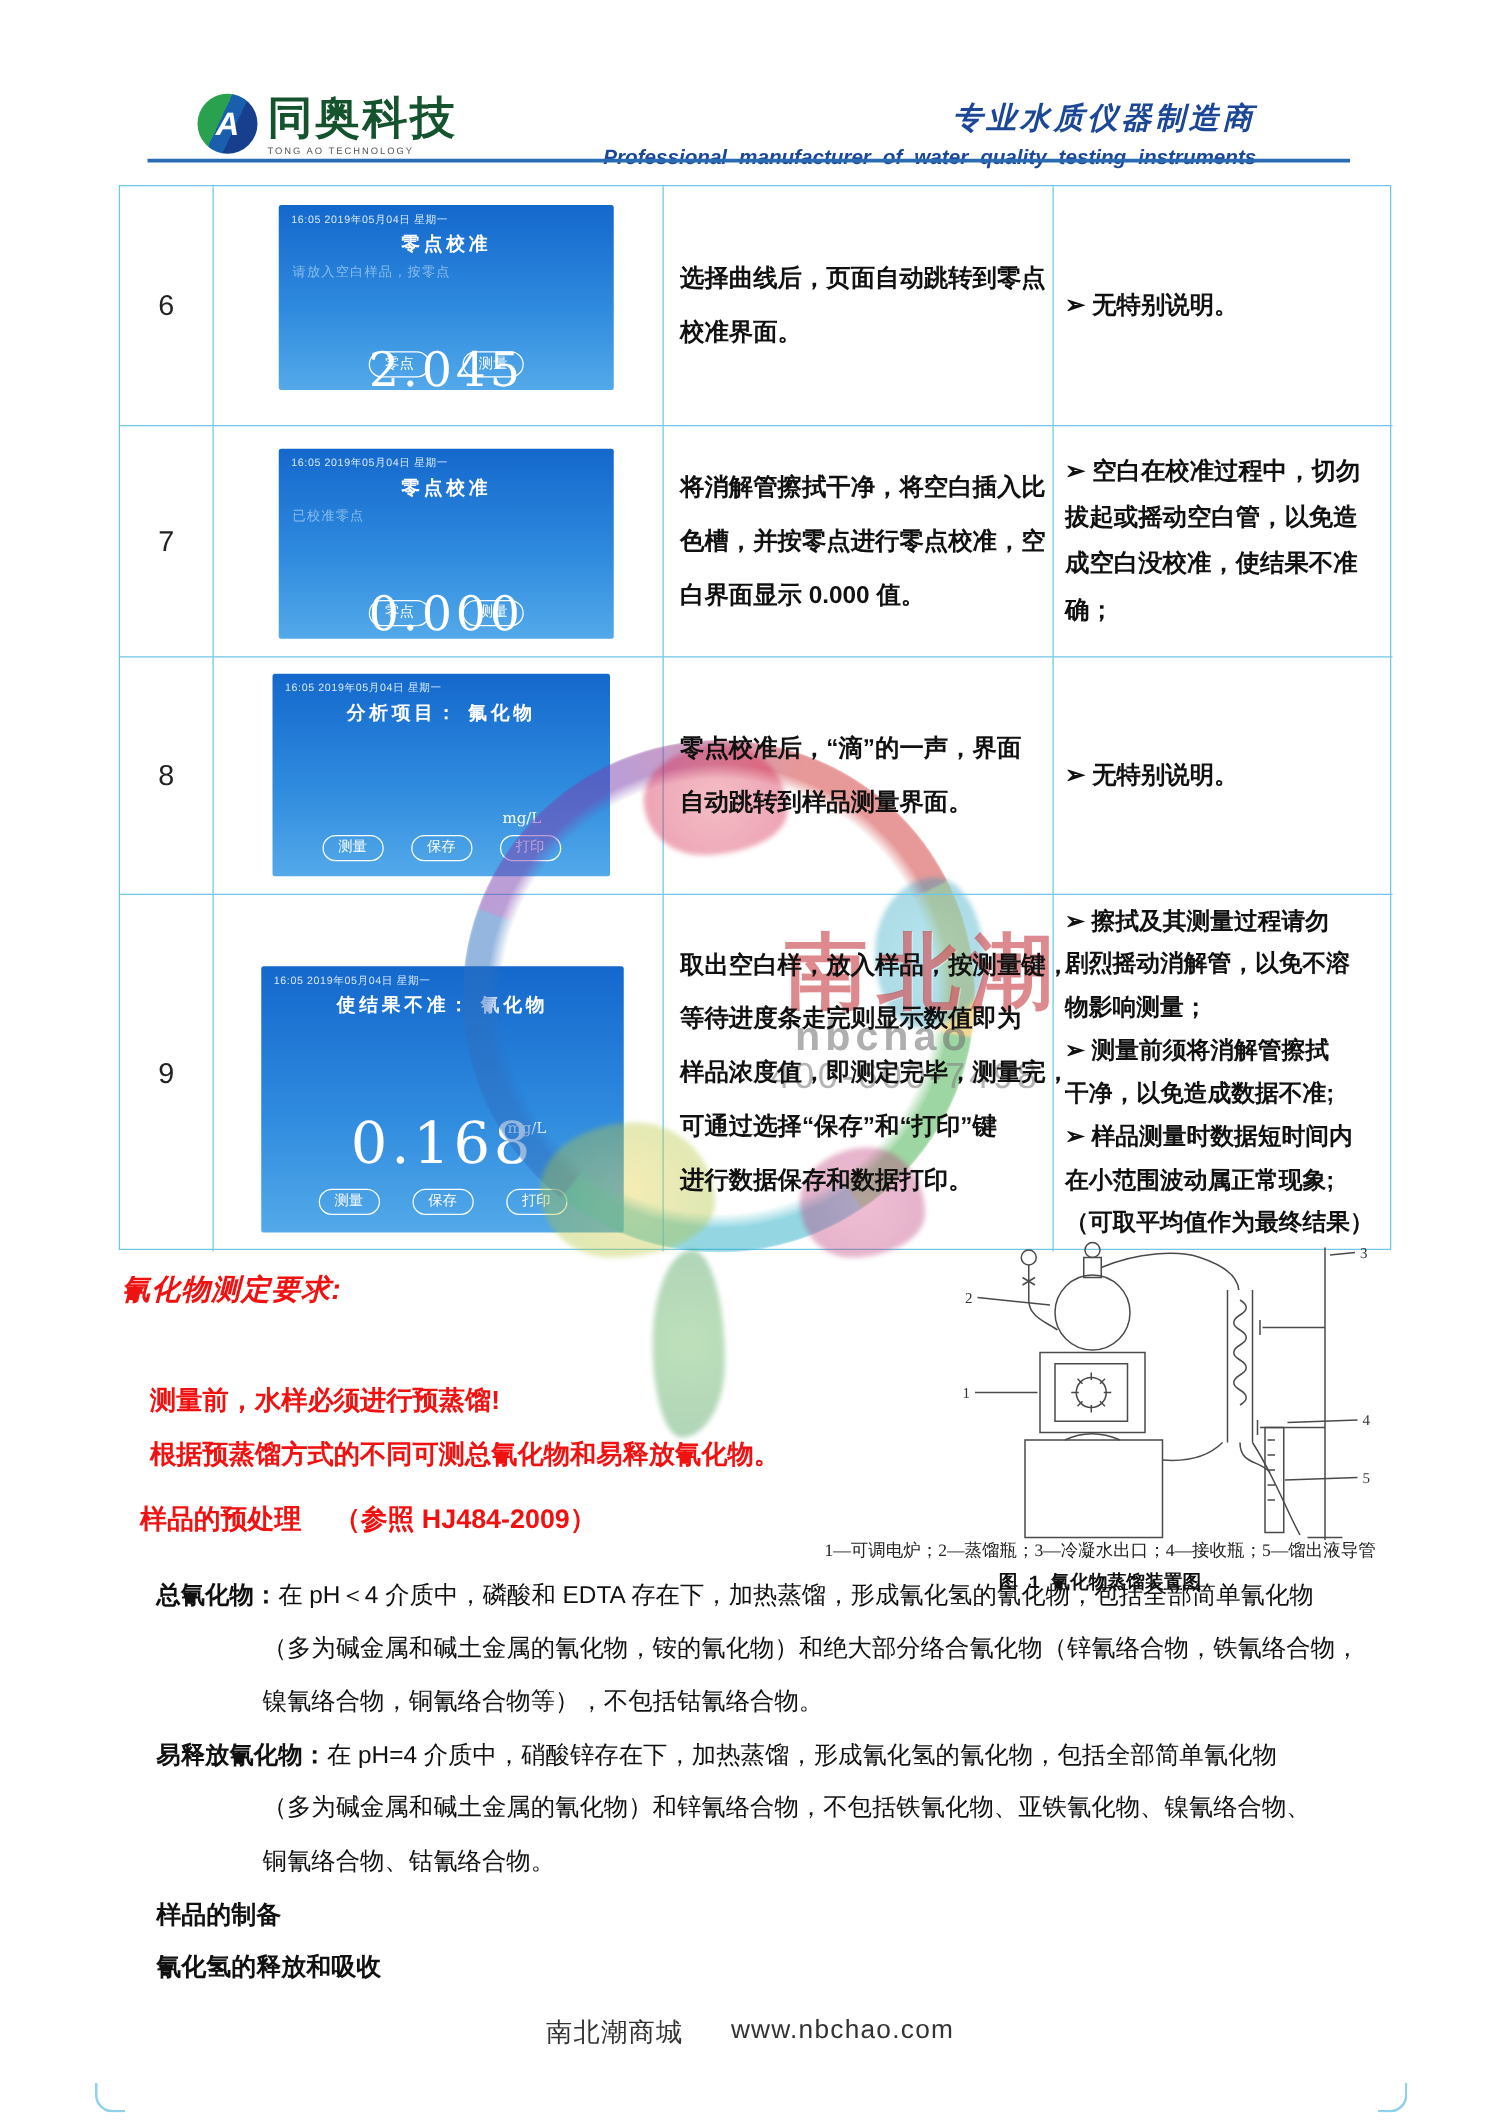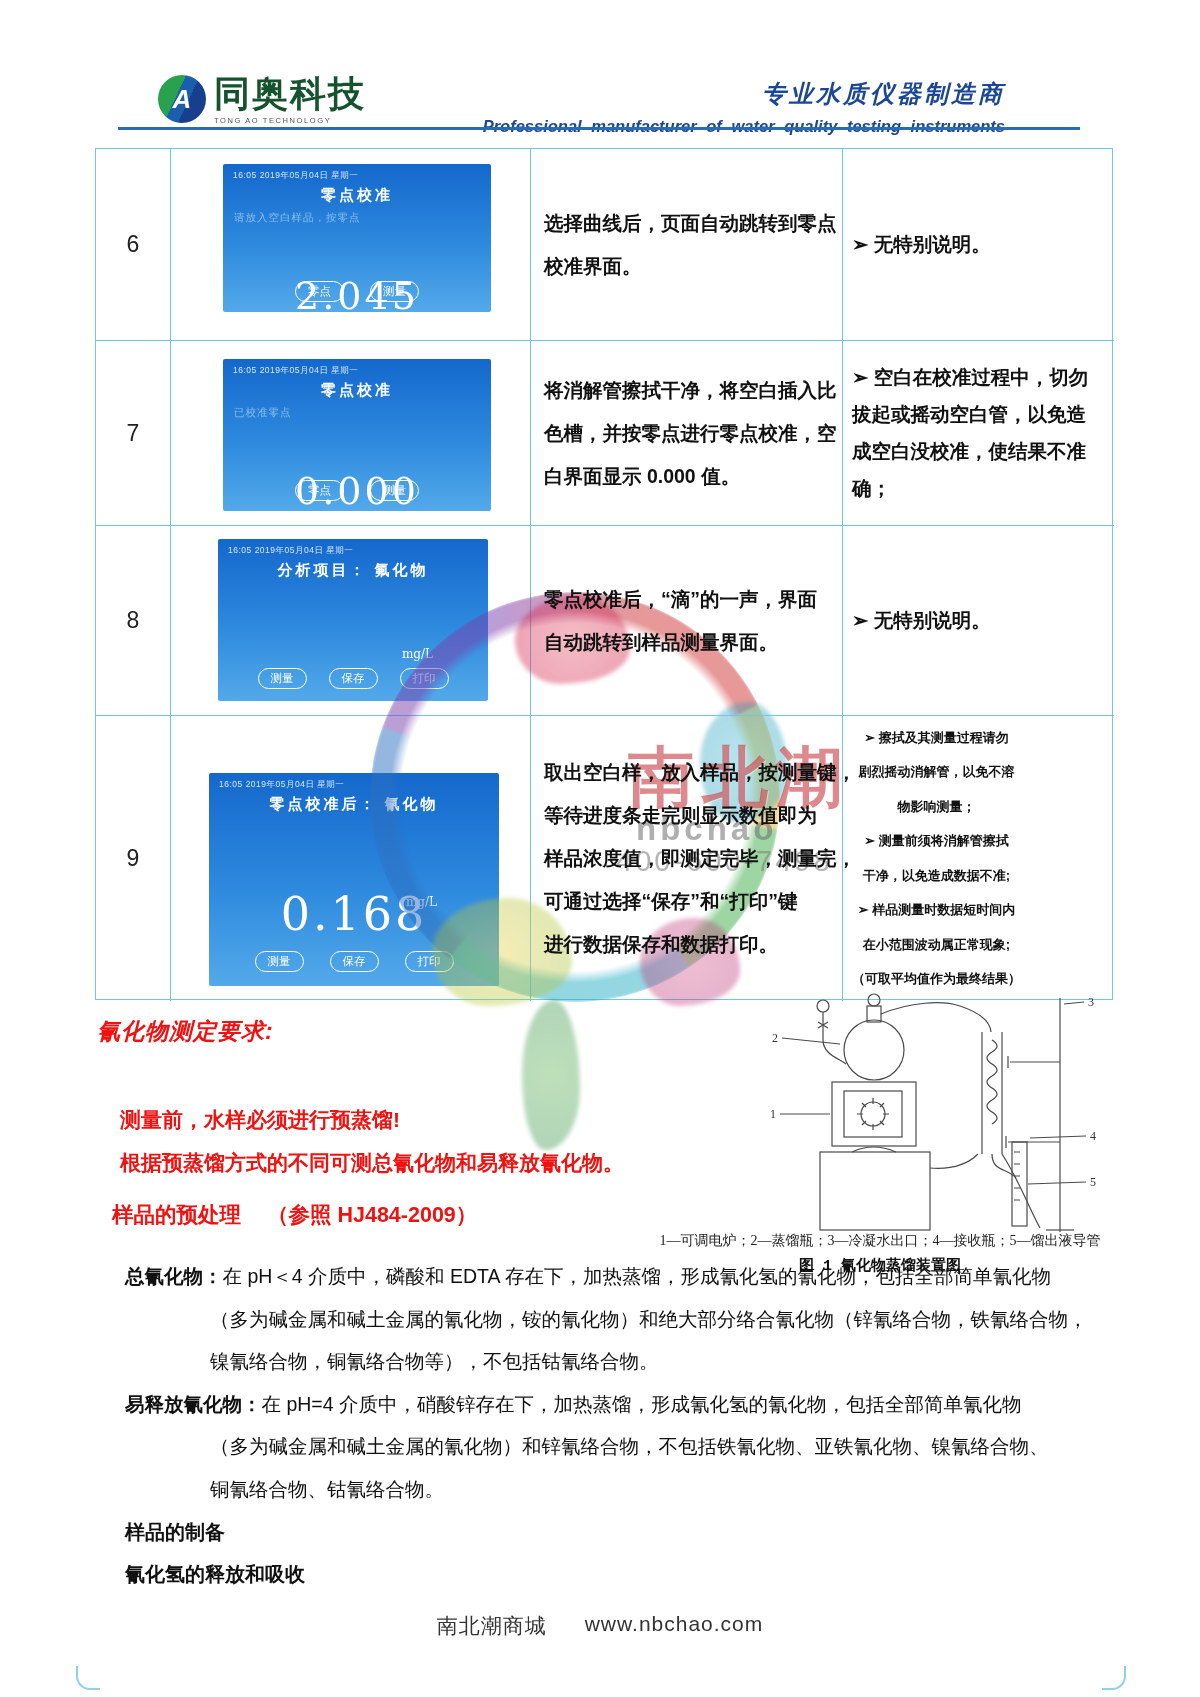--- a/index.html
+++ b/index.html
@@ -31,21 +31,21 @@
   .lc{border-right:none;}
   .lr{border-bottom:none;}
   .c-num{display:flex;align-items:center;justify-content:center;
          font-size:23px;color:#222;z-index:6;}
   .c-shot{z-index:3;}
   .c-instr,.c-notes{display:flex;align-items:center;z-index:6;}
   .instr{padding-left:13px;}
   .instr div{font-size:19.5px;font-weight:600;line-height:43px;white-space:nowrap;color:#111;}
   .notes{padding-left:9px;}
   .notes div{font-size:19.5px;font-weight:600;line-height:37px;white-space:nowrap;color:#111;}
-  .nr9 div{font-size:13px;line-height:34.5px;text-align:center;}
+  .nr9 div{font-size:19px;line-height:34.5px;}
 
   
   .screen{position:absolute;background:linear-gradient(180deg,#1468cc 0%,#2e8ade 55%,#53a9e9 100%);
           border-radius:2px;}
   .s6{left:52px;top:15px;width:268px;height:148px;}
   .s7{left:52px;top:18px;width:268px;height:152px;}
   .s8{left:47px;top:13px;width:270px;height:162px;}
   .s9{left:38px;top:57px;width:290px;height:213px;}
   .sbar{position:absolute;top:6px;left:10px;font-size:8.5px;color:#e8f4ff;opacity:.92;
         letter-spacing:.5px;white-space:nowrap;}
@@ -232,21 +232,21 @@
     <div class="cell c-notes lc">
       <div class="notes">
           <div>➢ 无特别说明。</div>
         </div>
     </div>
 
     <div class="cell c-num lr">9</div>
     <div class="cell c-shot lr">
       <div class="screen s9">
         <div class="sbar">16:05  2019年05月04日 星期一</div>
-        <div class="stitle">零点校准后： 氰化物</div>
+        <div class="stitle">使结果不准： 氰化物</div>
         <div class="sval">0.168</div>
         <div class="sunit">mg/L</div>
         <div class="sbtns">
           <span class="sbtn">测量</span>
           <span class="sbtn">保存</span>
           <span class="sbtn">打印</span>
         </div>
       </div>
     </div>
     <div class="cell c-instr lr">

